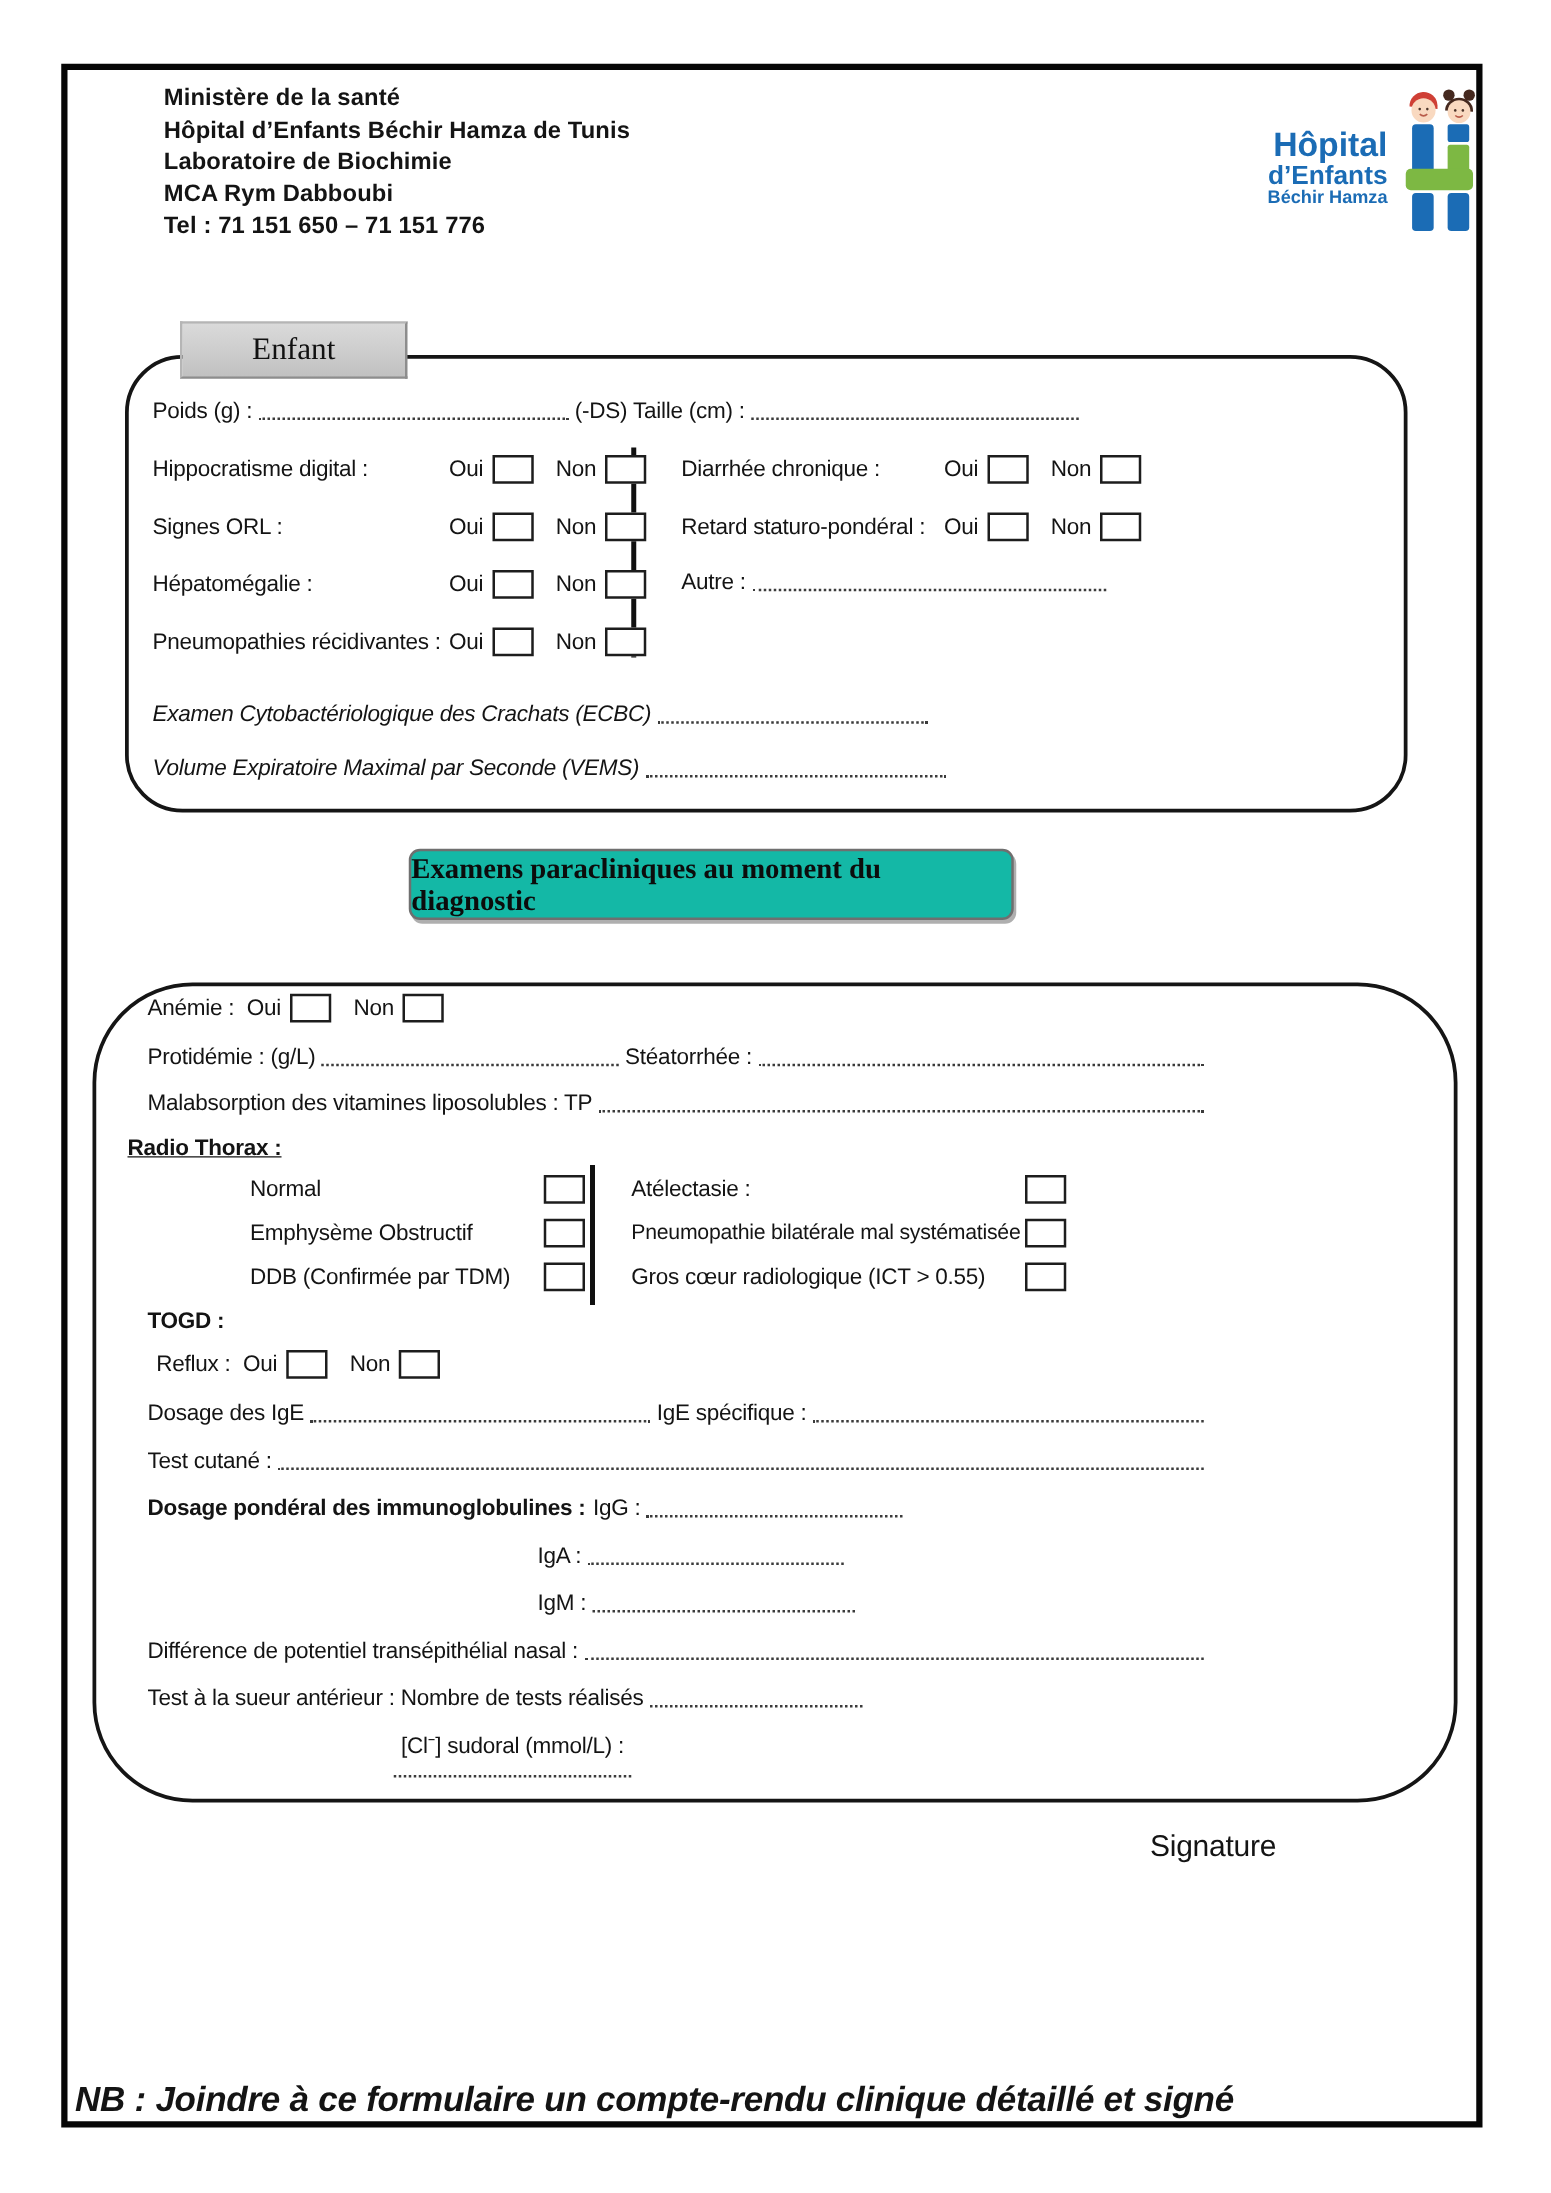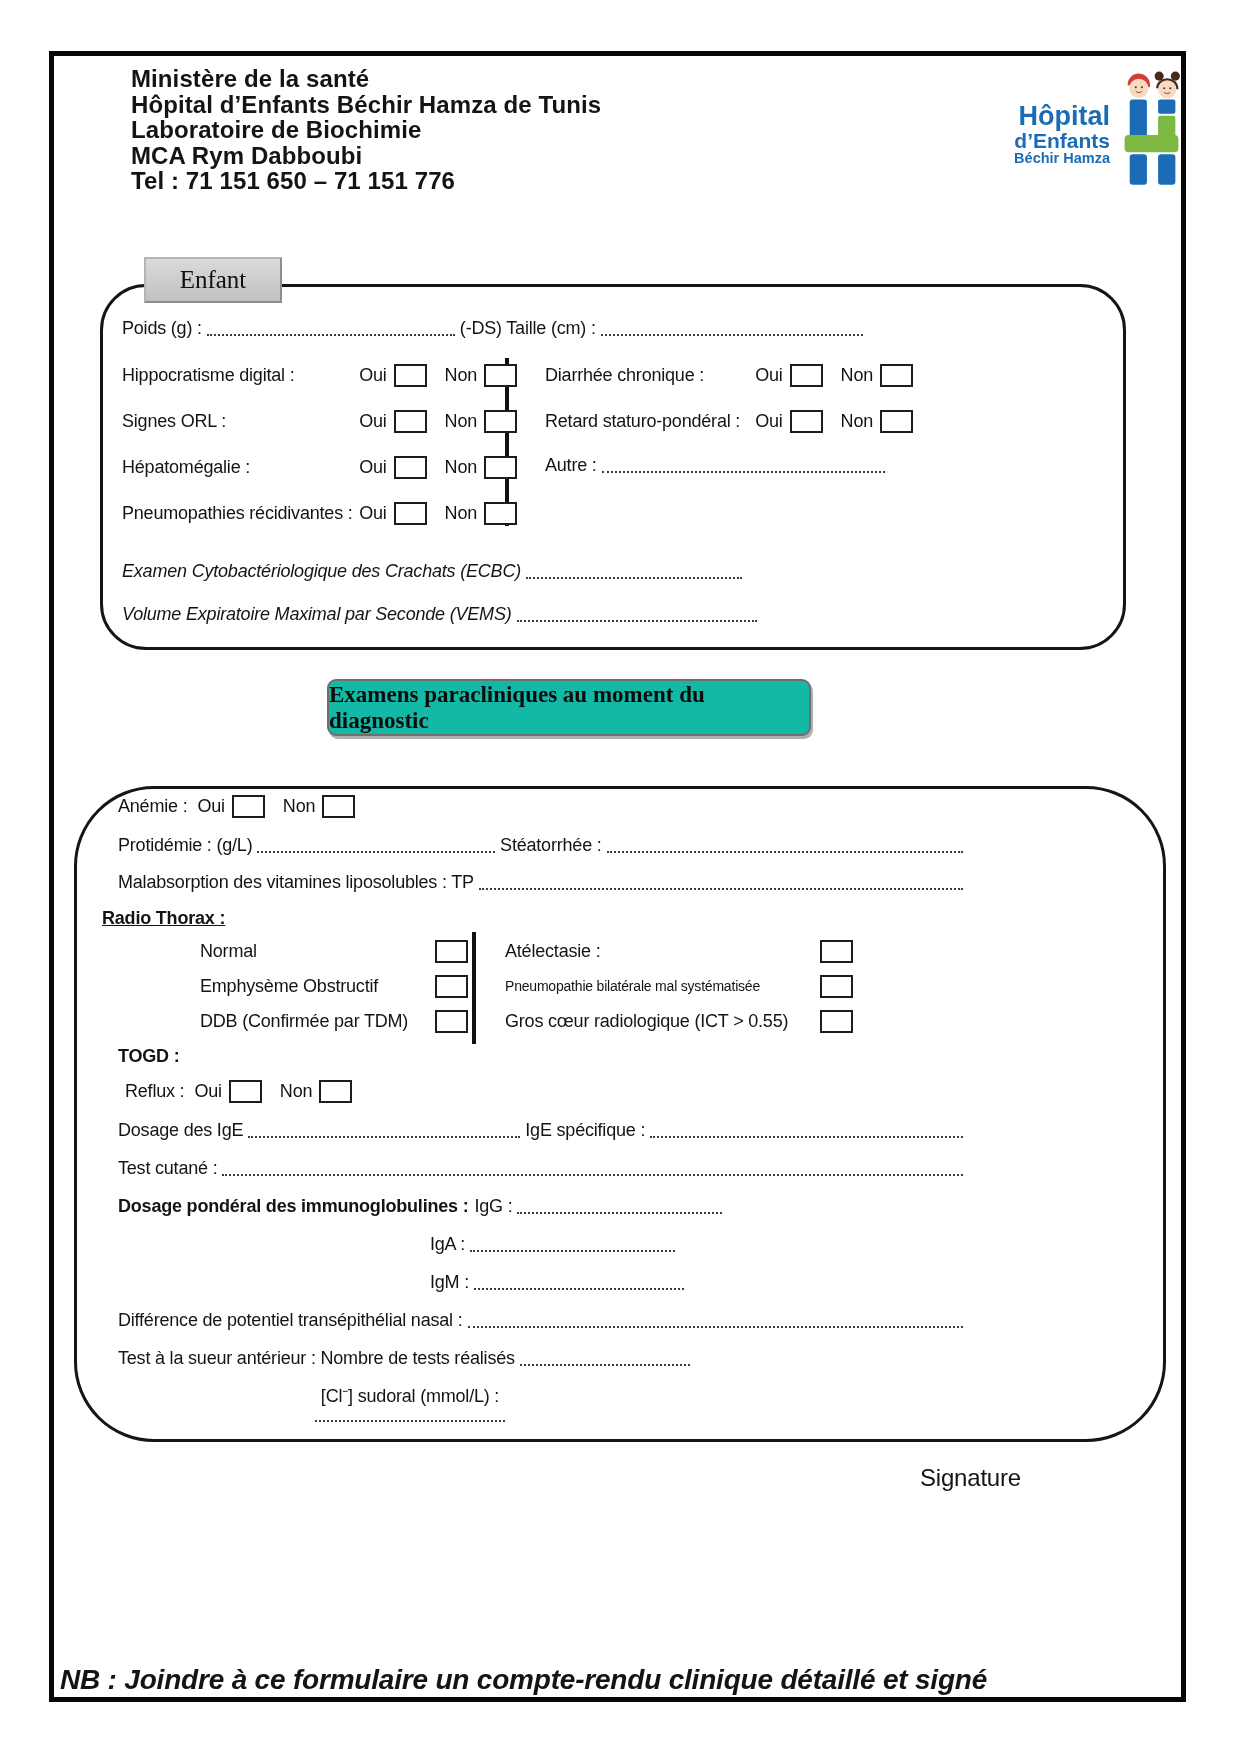--- a/index.html
+++ b/index.html
@@ -3,57 +3,57 @@
 <meta charset="utf-8">
 <style>
   html,body{margin:0;padding:0;background:#ffffff;}
   body{width:1241px;height:1754px;position:relative;font-family:"Liberation Sans",sans-serif;color:#141414;overflow:hidden;}
   .abs{position:absolute;}
 
   
   #page-frame{left:49px;top:51px;width:1137px;height:1651px;border:5px solid #060606;box-sizing:border-box;}
 
   
-  #header-block{left:131px;top:66px;font-weight:bold;font-size:24px;line-height:25.5px;letter-spacing:0.1px;}
+  #header-block{left:131px;top:66px;font-weight:bold;font-size:19px;line-height:25.5px;letter-spacing:0.1px;}
 
   
   #logo{left:893px;top:58px;width:292px;height:152px;display:flex;align-items:center;justify-content:flex-end;gap:7px;}
   .logo-fr{text-align:right;color:#1b6cb5;font-weight:bold;line-height:1.04;}
   .logo-fr .l1{font-size:27px;}
   .logo-fr .l2{font-size:21px;}
   .logo-fr .l3{font-size:14.5px;}
   .logo-ar{color:#1b6cb5;font-weight:bold;font-size:21px;line-height:1.3;text-align:right;font-family:"DejaVu Sans",sans-serif;}
 
   
   .big-box{border:3px solid #151515;box-sizing:border-box;background:#fff;}
   #box1{left:100px;top:284px;width:1026px;height:366px;border-radius:46px;}
   #box2{left:74px;top:786px;width:1092px;height:656px;border-radius:80px;}
 
-  #enfant-label{left:144px;top:257px;width:138px;height:46px;background:linear-gradient(#dadada,#c1c1c1);
+  #enfant-label{left:144px;top:257px;width:182px;height:46px;background:linear-gradient(#dadada,#c1c1c1);
     border:2px solid;border-color:#b5b5b5 #8d8d8d #8d8d8d #b5b5b5;box-sizing:border-box;z-index:4;
     display:flex;align-items:center;justify-content:center;font-family:"Liberation Serif",serif;font-size:25px;color:#111;}
 
   #title2{left:327px;top:679px;width:484px;height:57px;background:#14b8a6;border:2px solid #6f6f6f;border-radius:9px;
     box-sizing:border-box;display:flex;align-items:center;justify-content:center;
     font-family:"Liberation Serif",serif;font-weight:bold;font-size:23px;color:#0c0c0c;box-shadow:2px 3px 0 rgba(110,110,110,.55);z-index:4;}
 
   
   .row{position:absolute;display:flex;align-items:center;height:26px;font-size:18px;letter-spacing:-0.2px;white-space:nowrap;z-index:2;}
   .row .lbl{flex:0 0 auto;}
   .spacer{flex:1 1 0;min-width:2px;}
   .dots{border-bottom:2px dotted #3b3b3b;height:13px;margin:0 5px;flex:1 1 auto;min-width:18px;}
   .dots.fixed{flex:0 0 auto;}
   .cb{display:inline-block;box-sizing:border-box;width:33px;height:23px;border:2.5px solid #1d1d1d;background:#fff;flex:0 0 auto;}
   .yn{display:flex;align-items:center;flex:0 0 auto;}
   .yn .w{margin-right:7px;}
   .yn .nw{margin-left:18px;}
   .gapL{margin-left:10px;}
   .bold{font-weight:bold;}
   .it{font-style:italic;}
-  .fs17{font-size:14px;}
+  .fs17{font-size:17px;}
   .vdiv{position:absolute;width:4px;background:#101010;z-index:1;}
 
   #signature{left:920px;top:1464px;font-size:24px;letter-spacing:-0.2px;}
   #footer-note{left:60px;top:1664px;font-size:28px;font-weight:bold;font-style:italic;letter-spacing:-0.2px;}
 </style>
 </head>
 <body>
 
 <div class="abs" id="page-frame"></div>
 

